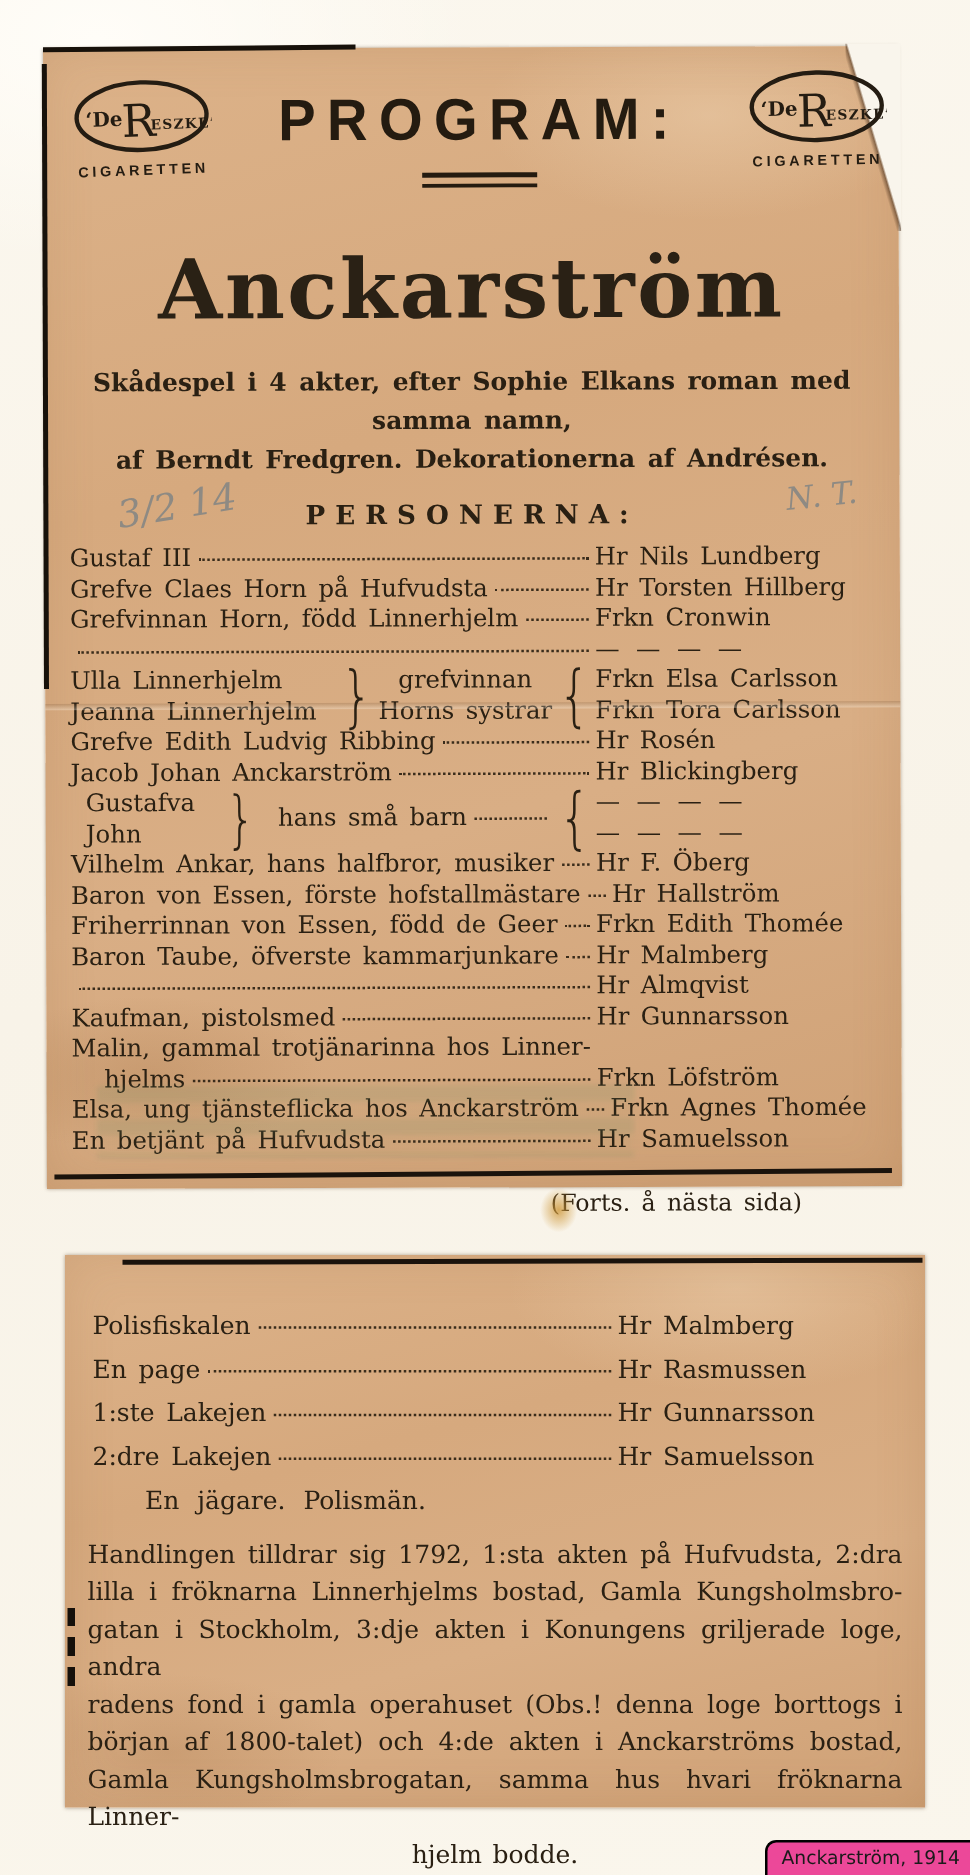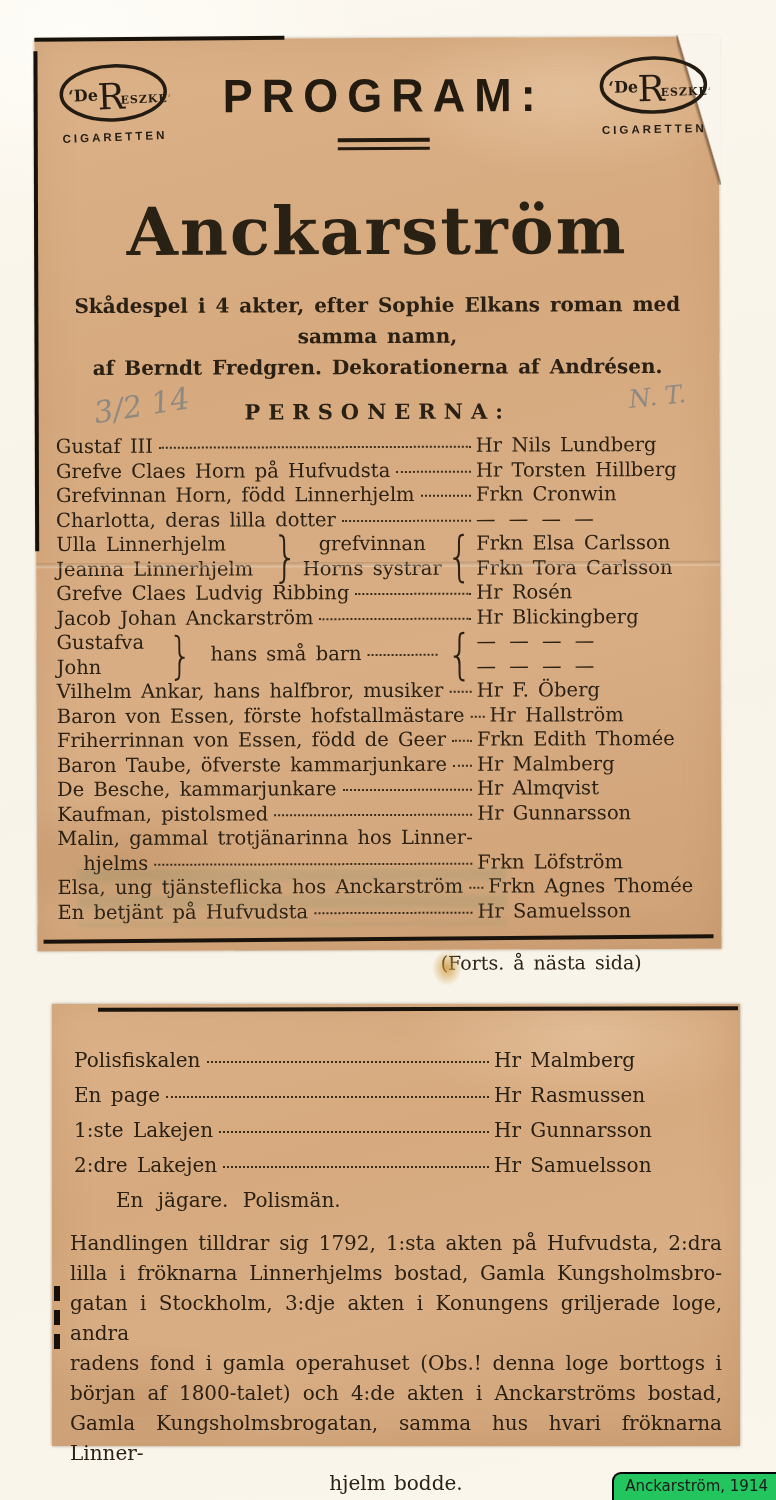--- a/index.html
+++ b/index.html
@@ -75,34 +75,34 @@
   .name{width:228px;flex:0 0 auto;white-space:nowrap;}
   .dashname{letter-spacing:2px;}
 
   .grp{display:flex;align-items:center;line-height:24.5px;}
   .grp-roles{width:212px;flex:0 0 auto;}
   .brace{font-family:"DejaVu Sans",sans-serif;font-size:54px;font-weight:200;
     line-height:48px;transform:scaleX(.75);color:#2a2013;flex:0 0 auto;}
   .brace.small{font-size:50px;}
   .grp-desc{flex:1;text-align:center;}
   .grp-names{width:228px;flex:0 0 auto;}
-  .grp2-roles{width:108px;flex:0 0 auto;}
+  .grp2-roles{width:108px;flex:0 0 auto;margin-left:12px;}
   .grp2-mid{flex:1;display:flex;align-items:baseline;margin-left:14px;}
   .forts{margin-top:28px;padding-right:80px;text-align:right;font-size:19px;word-spacing:3px;}
 
   
   .cast2{padding:44px 18px 0 22px;font-size:20px;word-spacing:3px;}
   .cast2 .crow{line-height:24px;margin-bottom:11px;}
   .extra-roles{margin:10px 12px 16px 64px;font-size:20px;word-spacing:8px;}
   .para{padding:0 18px;font-size:20px;line-height:30px;word-spacing:2px;}
   .pline{text-align:justify;text-align-last:justify;}
   .pline.center{text-align:center;text-align-last:center;}
 
   
-  .caption{position:absolute;right:0;bottom:0;background:#22c55e;
+  .caption{position:absolute;right:0;bottom:0;background:#ec4899;
     border:2px solid #000;border-right:none;border-bottom:none;
     border-top-left-radius:9px;padding:3px 8px 5px 11px;
     font-family:"DejaVu Sans",sans-serif;font-size:15px;color:#1a1a1a;}
 </style>
 </head>
 <body>
 
 <div class="clip clip1">
   <div class="edge-left"></div>
   <div class="edge-topleft"></div>
@@ -158,21 +158,20 @@
       <span class="role">Grefve Claes Horn på Hufvudsta</span>
       <span class="dots"></span>
       <span class="name">Hr Torsten Hillberg</span>
     </div>
     <div class="crow">
       <span class="role">Grefvinnan Horn, född Linnerhjelm</span>
       <span class="dots"></span>
       <span class="name">Frkn Cronwin</span>
     </div>
     <div class="crow">
-      <span class="role">Charlotta, deras lilla dotter</span>
       <span class="dots"></span>
       <span class="name dashname">—  —  —  —</span>
     </div>
 
     <div class="grp">
       <div class="grp-roles">
         <div>Ulla Linnerhjelm</div>
         <div>Jeanna Linnerhjelm</div>
       </div>
       <div class="brace">}</div>
@@ -181,21 +180,21 @@
         <div>Horns systrar</div>
       </div>
       <div class="brace">{</div>
       <div class="grp-names">
         <div>Frkn Elsa Carlsson</div>
         <div>Frkn Tora Carlsson</div>
       </div>
     </div>
 
     <div class="crow">
-      <span class="role">Grefve Claes Ludvig Ribbing</span>
+      <span class="role">Grefve Edith Ludvig Ribbing</span>
       <span class="dots"></span>
       <span class="name">Hr Rosén</span>
     </div>
     <div class="crow">
       <span class="role">Jacob Johan Anckarström</span>
       <span class="dots"></span>
       <span class="name">Hr Blickingberg</span>
     </div>
 
     <div class="grp">
@@ -229,21 +228,20 @@
       <span class="role">Friherrinnan von Essen, född de Geer</span>
       <span class="dots"></span>
       <span class="name">Frkn Edith Thomée</span>
     </div>
     <div class="crow">
       <span class="role">Baron Taube, öfverste kammarjunkare</span>
       <span class="dots"></span>
       <span class="name">Hr Malmberg</span>
     </div>
     <div class="crow">
-      <span class="role">De Besche, kammarjunkare</span>
       <span class="dots"></span>
       <span class="name">Hr Almqvist</span>
     </div>
     <div class="crow">
       <span class="role">Kaufman, pistolsmed</span>
       <span class="dots"></span>
       <span class="name">Hr Gunnarsson</span>
     </div>
 
     <div class="crow">

